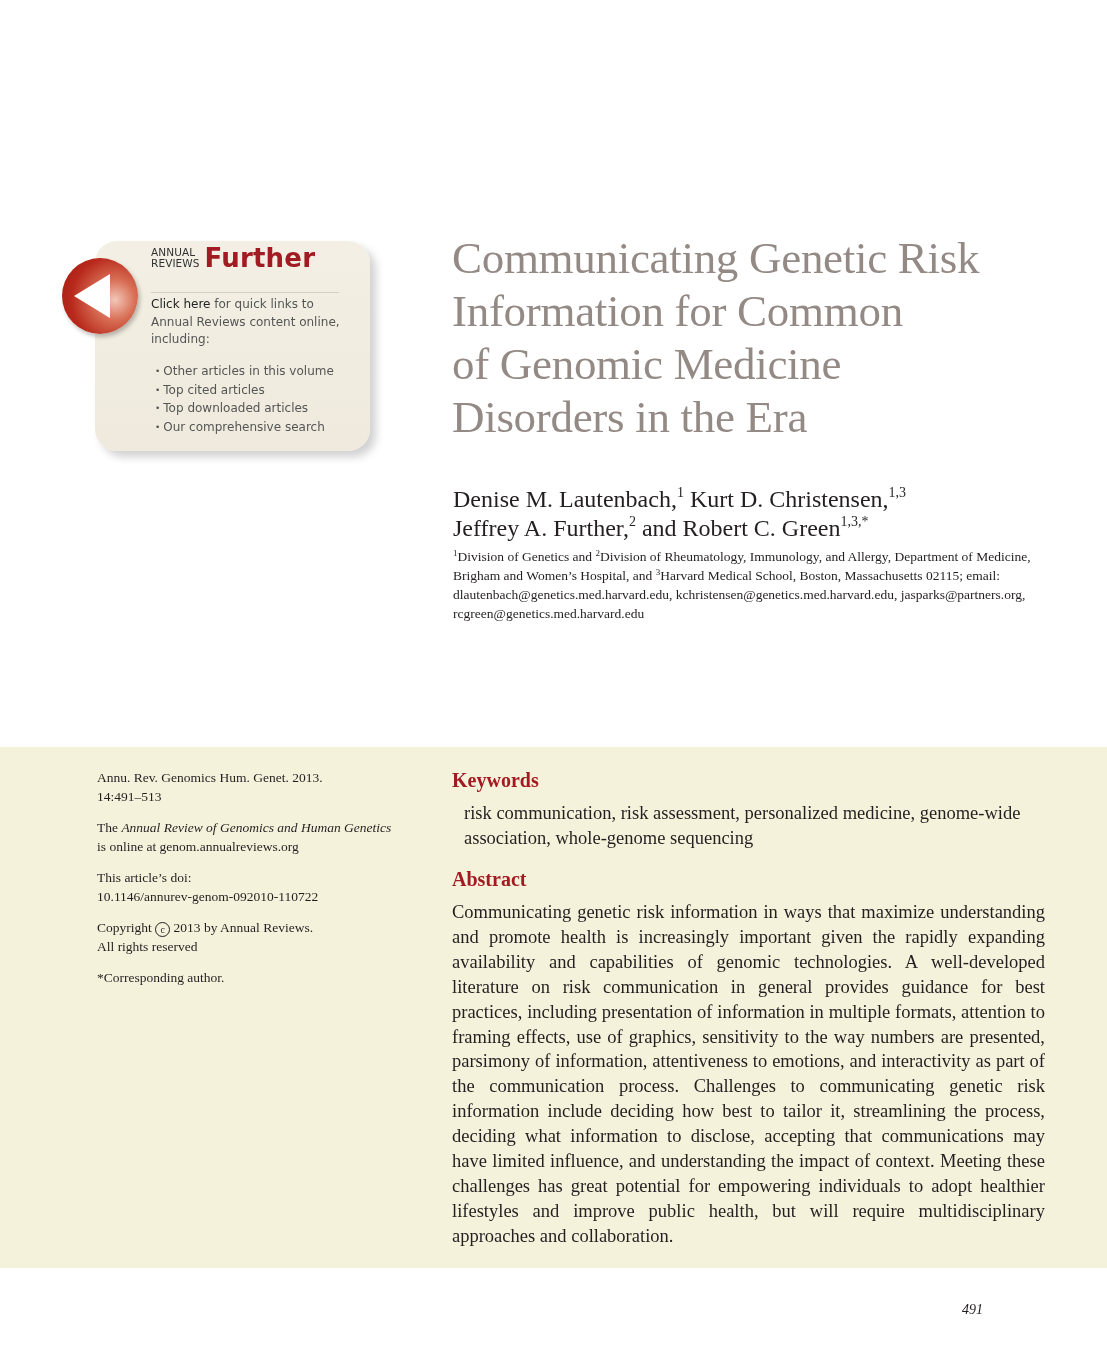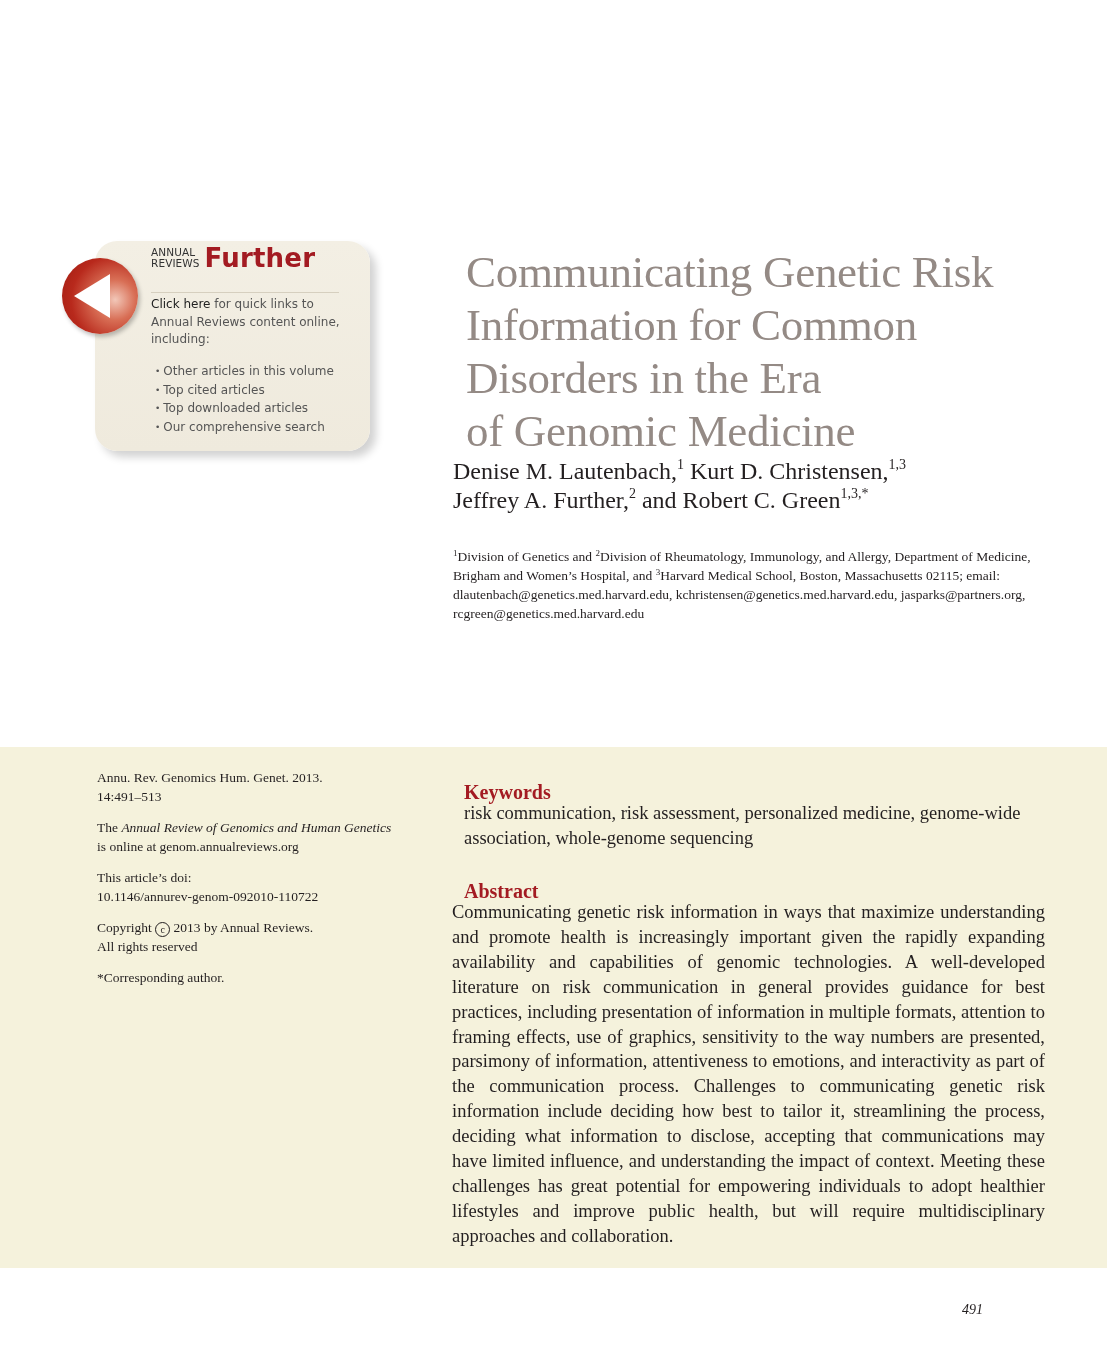--- a/index.html
+++ b/index.html
@@ -48,26 +48,26 @@
   .further-desc .click { color: #222; }
   .further-list {
     position: absolute; left: 147px; top: 355px; margin: 8px; padding: 0; list-style: none;
     font-family: "DejaVu Sans", "Liberation Sans", sans-serif; font-size: 12px; line-height: 17.5px;
     color: #555; z-index: 3;
   }
   .further-list li::before { content: "\2022"; font-size: 9px; margin-right: 3px; position: relative; top: -1px; }
 
   
   .title {
-    position: absolute; left: 452px; top: 232px; width: 600px; margin: 14px;
+    position: absolute; left: 452px; top: 232px; width: 600px; margin: 0;
     font-size: 45px; line-height: 53px; font-weight: normal; color: #948a85; letter-spacing: -0.3px;
   }
   .title span { display: block; }
   .authors {
-    position: absolute; left: 453px; top: 457px; width: 600px;
+    position: absolute; left: 453px; top: 485px; width: 600px;
     font-size: 24px; line-height: 29px; color: #231f20;
   }
   .authors sup { font-size: 14px; line-height: 0; vertical-align: 10px; }
   .affil {
     position: absolute; left: 453px; top: 547px; width: 600px;
     font-size: 13.5px; line-height: 19px; color: #231f20;
   }
   .affil sup { font-size: 9px; line-height: 0; vertical-align: 5px; }
 
   
@@ -78,21 +78,21 @@
     position: absolute; left: 97px; top: 768px; width: 330px;
     font-size: 13.5px; line-height: 19px; color: #231f20;
   }
   .side p { margin: 0 0 12px 0; }
   .side i { }
   .copy-c {
     display: inline-block; width: 13px; height: 13px; border: 1px solid #231f20; border-radius: 50%;
     font-size: 10px; line-height: 13px; text-align: center; vertical-align: -1px;
   }
   .h-red {
-    position: absolute; left: 452px; margin: 12px; font-size: 20px; line-height: 24px; font-weight: bold; color: #a31b22;
+    position: absolute; left: 452px; margin: 0; font-size: 20px; line-height: 24px; font-weight: bold; color: #a31b22;
   }
   .kw-head { top: 768px; }
   .ab-head { top: 867px; }
   .kw-text {
     position: absolute; left: 452px; top: 801px; width: 595px; font-size: 18.5px; line-height: 25px; margin-left: 12px;
   }
   .ab-text {
     position: absolute; left: 452px; top: 900px; width: 593px; font-size: 18.5px; line-height: 24.9px;
     text-align: justify; margin: 0;
   }
@@ -121,22 +121,22 @@
 <ul class="further-list">
   <li>Other articles in this volume</li>
   <li>Top cited articles</li>
   <li>Top downloaded articles</li>
   <li>Our comprehensive search</li>
 </ul>
 
 <h1 class="title">
   <span>Communicating Genetic Risk</span>
   <span>Information for Common</span>
+  <span>of Genomic Medicine</span>
   <span>Disorders in the Era</span>
-  <span>of Genomic Medicine</span>
 </h1>
 
 <div class="authors">
   <span>Denise M. Lautenbach,</span><sup>1</sup>
   <span>Kurt D. Christensen,</span><sup>1,3</sup><br>
   <span>Jeffrey A. Further,</span><sup>2</sup>
   <span>and Robert C. Green</span><sup>1,3,*</sup>
 </div>
 
 <div class="affil">

